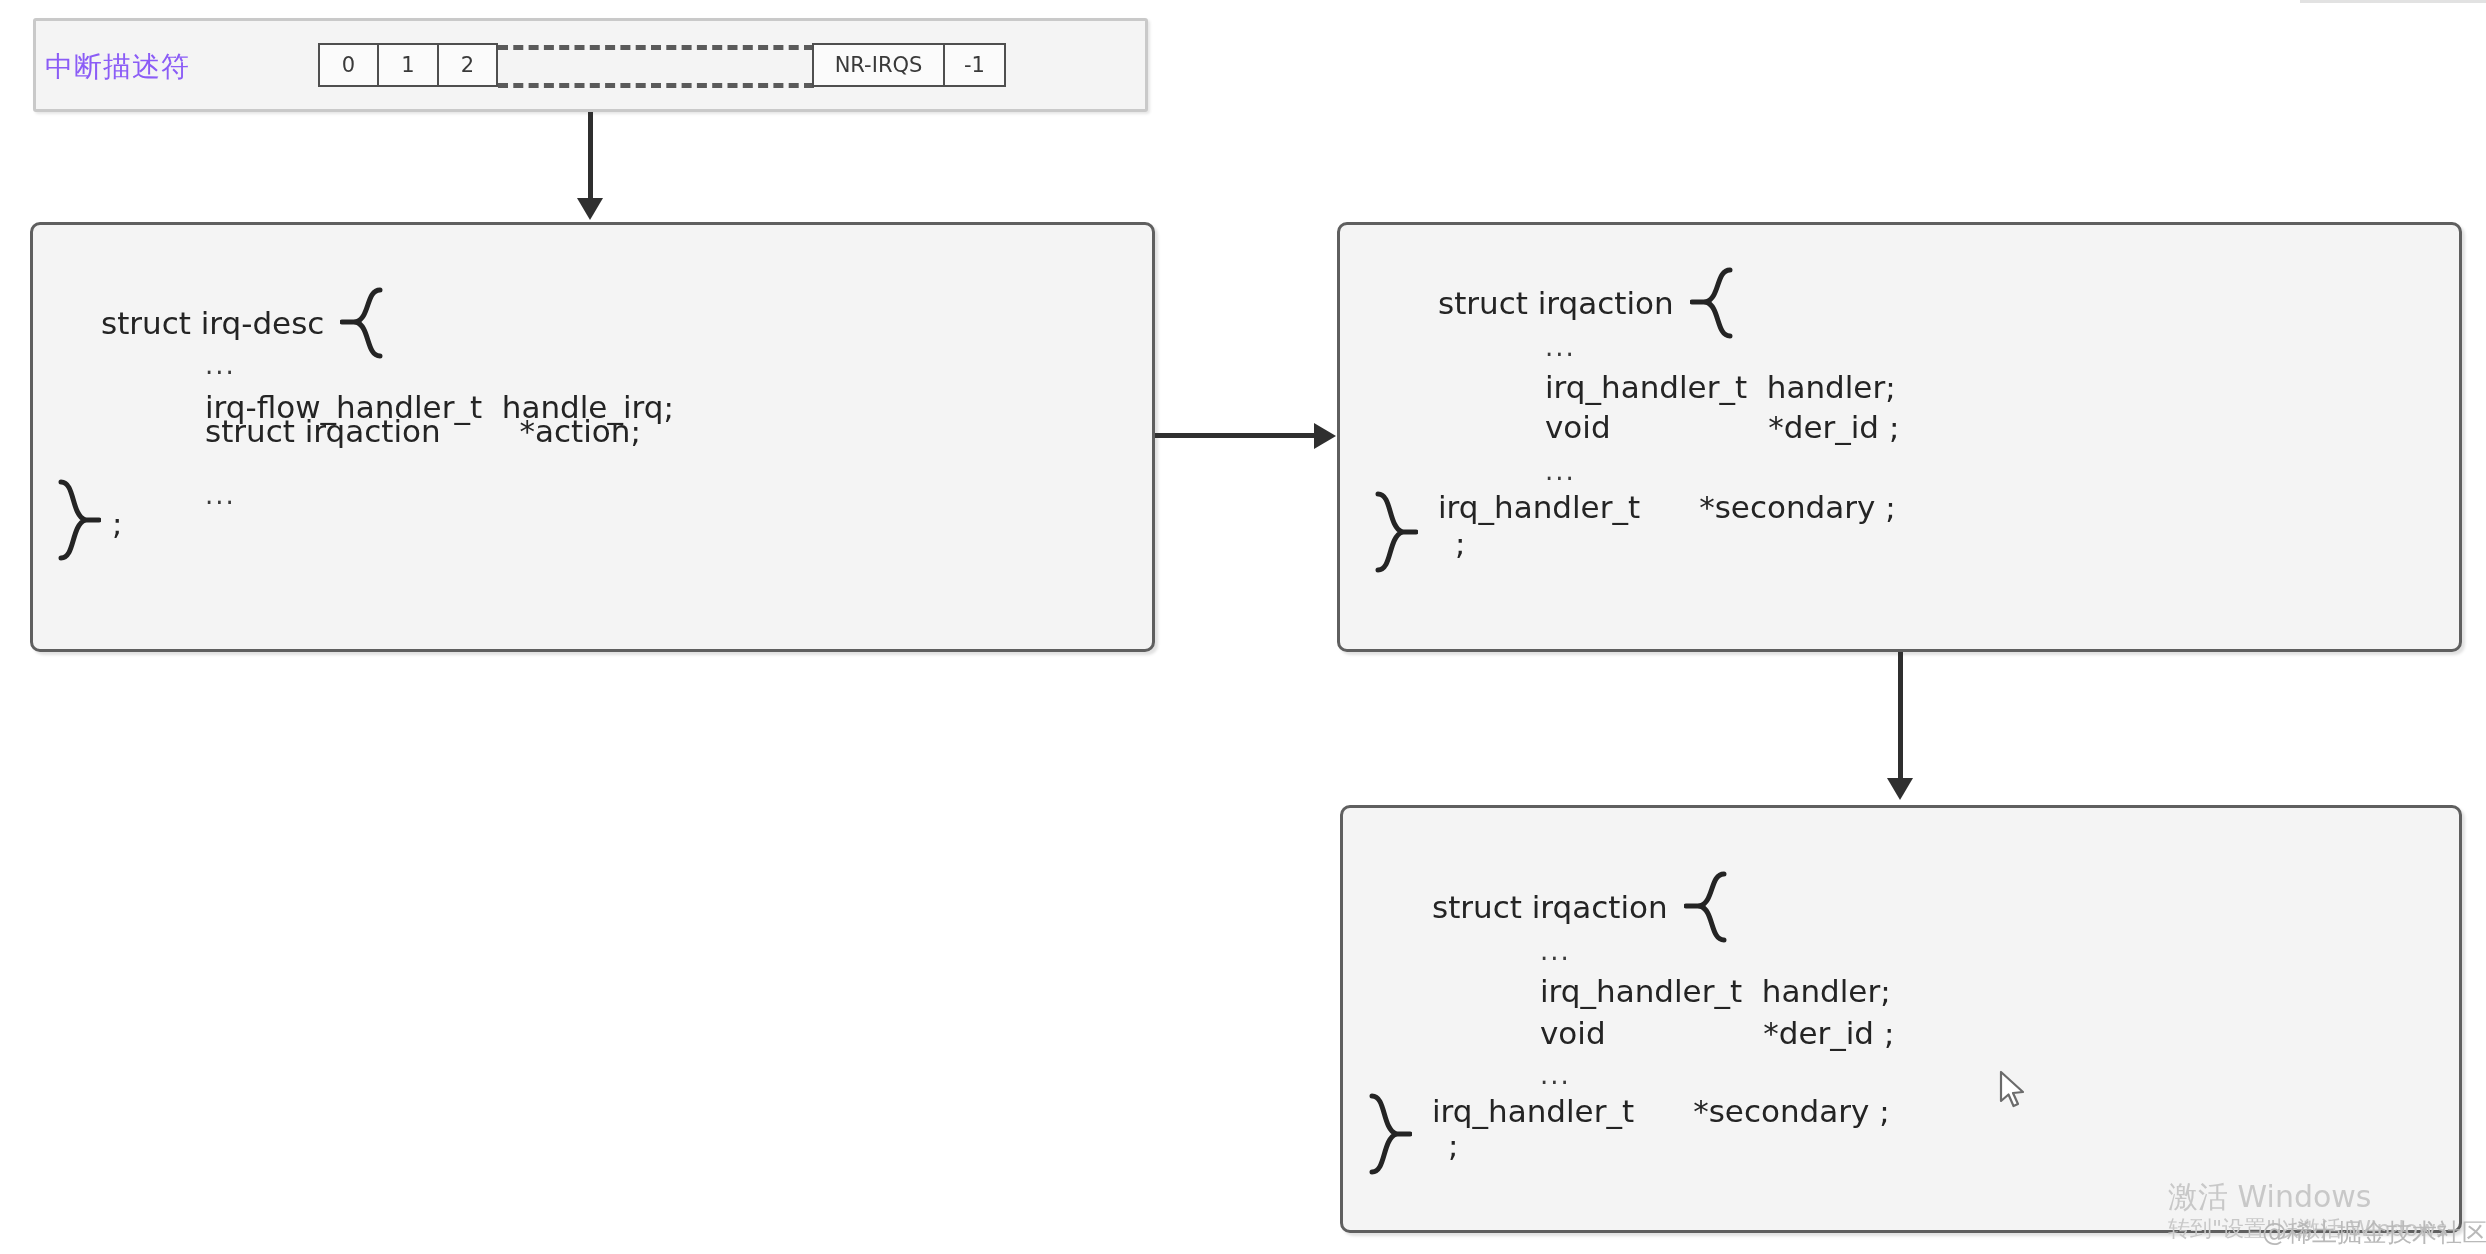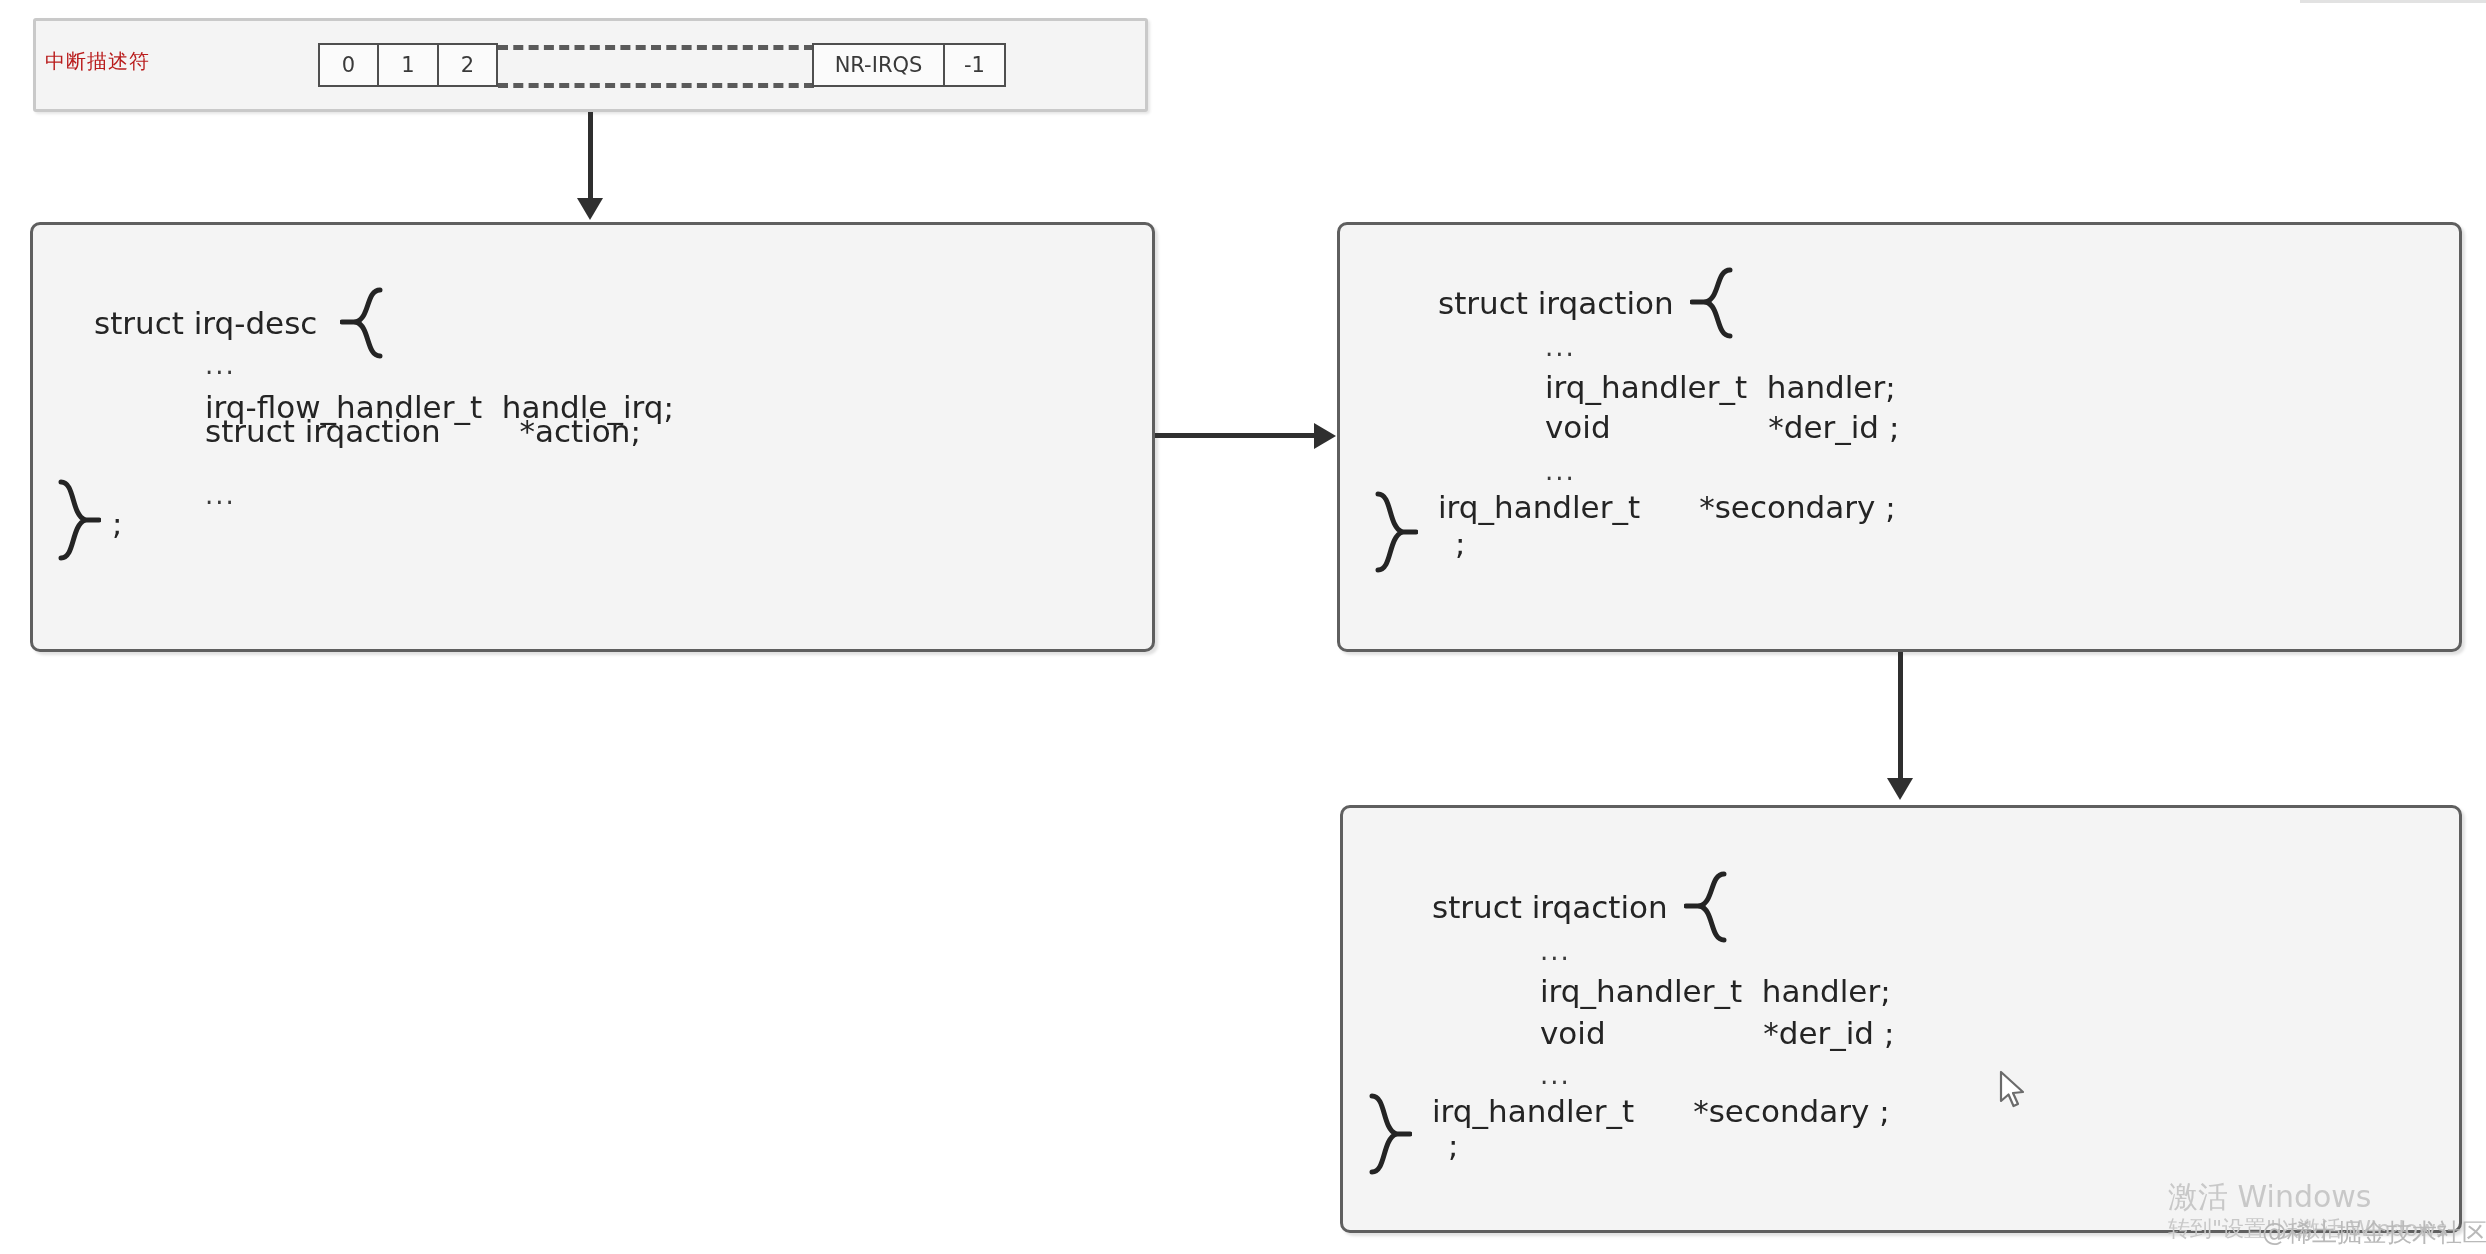--- a/index.html
+++ b/index.html
@@ -41,23 +41,23 @@
     height: 94px;
     border: 3px solid #c9c9c9;
     border-radius: 3px;
     background: #f4f4f4;
     box-shadow: 2px 2px 3px rgba(0,0,0,0.10);
   }
   #header-label {
     position: absolute;
     left: 45px;
     top: 48px;
-    font-size: 20px;
+    font-size: 28px;
     letter-spacing: 1px;
-    color: #b91c1c;
+    color: #8b5cf6;
     white-space: nowrap;
     font-family: "DejaVu Sans", "Liberation Sans", sans-serif;
   }
 
   
   .cell-group {
     position: absolute;
     display: flex;
     top: 43px;
     height: 44px;
@@ -198,21 +198,21 @@
   <div class="cell-group" id="cells-right">
     <div class="cell wide">NR-IRQS</div>
     <div class="cell narrow">-1</div>
   </div>
 
   <div class="arrow-line" style="left:588px; top:112px; width:5px; height:90px;"></div>
   <div class="arrow-head down" style="left:577px; top:198px;"></div>
 
   <div class="box" id="irqdesc-box"></div>
 
-  <div class="code" style="left:94px; top:308px;">struct irq-desc</div>
+  <div class="code" style="left:101px; top:308px;">struct irq-desc</div>
 
   <svg class="brace" width="46" height="76" viewBox="0 0 46 76" style="left:340px; top:286px;">
     <path d="M40 4 C26 4 30 32 16 36 C30 40 26 70 40 70" fill="none" stroke="#242424" stroke-width="5" stroke-linecap="round"></path>
     <path d="M16 36 L2 36" fill="none" stroke="#242424" stroke-width="5" stroke-linecap="round"></path>
   </svg>
 
   <div class="code small-dots" style="left:205px; top:352px;">...</div>
   <div class="code" style="left:205px; top:392px;">irq-flow_handler_t  handle_irq;</div>
   <div class="code" style="left:205px; top:416px;">struct irqaction        *action;</div>
   <div class="code small-dots" style="left:205px; top:482px;">...</div>

